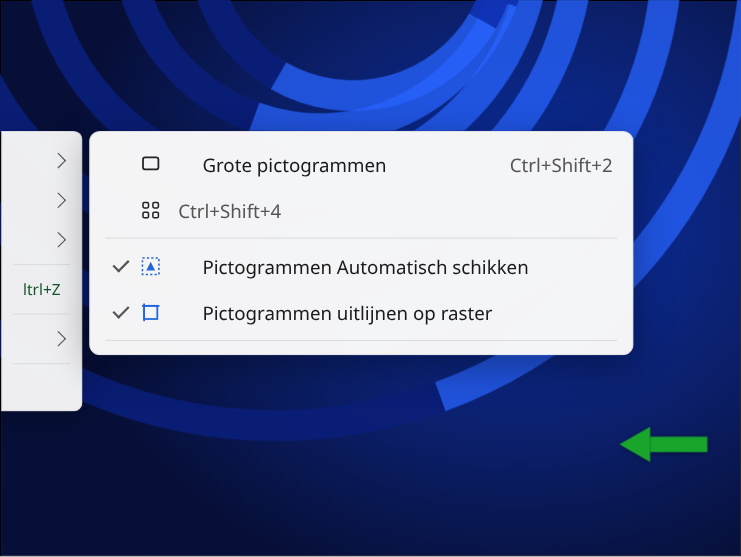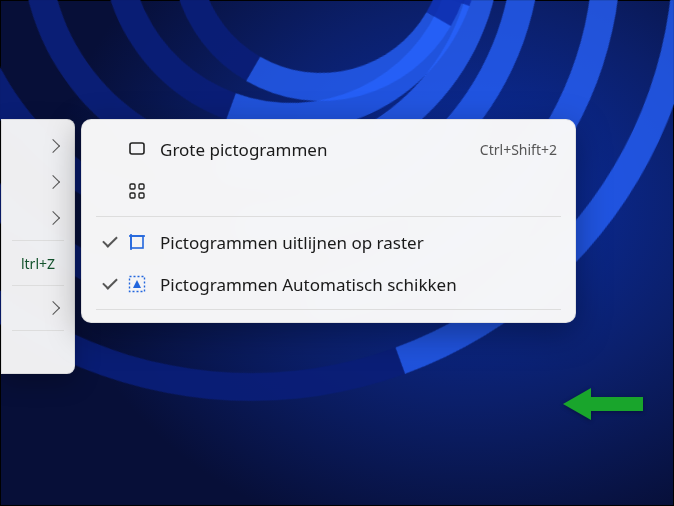--- a/index.html
+++ b/index.html
@@ -61,22 +61,22 @@
     display:flex; align-items:center;
     height: 42px;
     padding: 0 12px;
     border-radius:6px;
     font-size: 17px;
     color:#1a1a1a;
   }
   .col-ind { width: 20px; display:flex; justify-content:center; color:#444;}
   .col-icon { width: 34px; display:flex; justify-content:center; }
   .col-icon svg { display:block; }
-  .col-label { flex:1; padding-left: 6px; }
-  .col-accel { color:#555; font-size:14px; padding-left: 8px; }
+  .col-label { flex:1; padding-left: 6px; margin-left: 24px; }
+  .col-accel { color:#555; font-size:17px; padding-left: 8px; }
   .sep { height:1px; background:#ddd; margin:4px 8px; }
 
   .chev { width:10px;height:10px;border-right:1.5px solid #555;border-bottom:1.5px solid #555; transform:rotate(-45deg); }
   .check { width:14px;height:8px;border-left:2px solid #555;border-bottom:2px solid #555; transform:rotate(-45deg); margin-bottom:4px;}
   .bullet { width:6px;height:6px;border-radius:50%;background:#333; }
 
   .arrow {
     position:absolute; right:30px; top:388px;
     width:80px; height:30px;
     display:flex; align-items:center;
@@ -137,51 +137,52 @@
     <div class="mi">
       <span class="col-ind"></span>
       <span class="col-icon">
         <svg width="20" height="20" viewBox="0 0 20 20">
           <rect x="3" y="3" width="5" height="5" rx="1.2" fill="none" stroke="#222" stroke-width="1.4"></rect>
           <rect x="12" y="3" width="5" height="5" rx="1.2" fill="none" stroke="#222" stroke-width="1.4"></rect>
           <rect x="3" y="12" width="5" height="5" rx="1.2" fill="none" stroke="#222" stroke-width="1.4"></rect>
           <rect x="12" y="12" width="5" height="5" rx="1.2" fill="none" stroke="#222" stroke-width="1.4"></rect>
         </svg>
       </span>
+      <span class="col-accel">Ctrl+Shift+4</span>
     </div>
 
     <div class="sep"></div>
+
+    <div class="mi">
+      <span class="col-ind">
+          <span class="check"></span>
+        </span>
+      <span class="col-icon">
+        <svg width="20" height="20" viewBox="0 0 20 20">
+          <rect x="2.5" y="2.5" width="15" height="15" fill="none" stroke="#2266dd" stroke-width="1.4" stroke-dasharray="2 2"></rect>
+          <path d="M6 14 L10 6 L14 14 Z" fill="#2266dd"></path>
+        </svg>
+      </span>
+      <span class="col-label">Pictogrammen Automatisch schikken</span>
+    </div>
 
     <div class="mi">
       <span class="col-ind">
           <span class="check"></span>
         </span>
       <span class="col-icon">
         <svg width="20" height="20" viewBox="0 0 20 20">
           <rect x="4" y="4" width="12" height="12" fill="none" stroke="#2266dd" stroke-width="1.6"></rect>
           <line x1="2" y1="4" x2="18" y2="4" stroke="#2266dd" stroke-width="1.6"></line>
           <line x1="4" y1="2" x2="4" y2="18" stroke="#2266dd" stroke-width="1.6"></line>
         </svg>
       </span>
       <span class="col-label">Pictogrammen uitlijnen op raster</span>
     </div>
 
-    <div class="mi">
-      <span class="col-ind">
-          <span class="check"></span>
-        </span>
-      <span class="col-icon">
-        <svg width="20" height="20" viewBox="0 0 20 20">
-          <rect x="2.5" y="2.5" width="15" height="15" fill="none" stroke="#2266dd" stroke-width="1.4" stroke-dasharray="2 2"></rect>
-          <path d="M6 14 L10 6 L14 14 Z" fill="#2266dd"></path>
-        </svg>
-      </span>
-      <span class="col-label">Pictogrammen Automatisch schikken</span>
-    </div>
-
     <div class="sep"></div>
 
 
   </div>
 
   <div class="arrow">
     <div class="arrow-head"></div>
       <div class="arrow-stem"></div>
   </div>
 </div>

